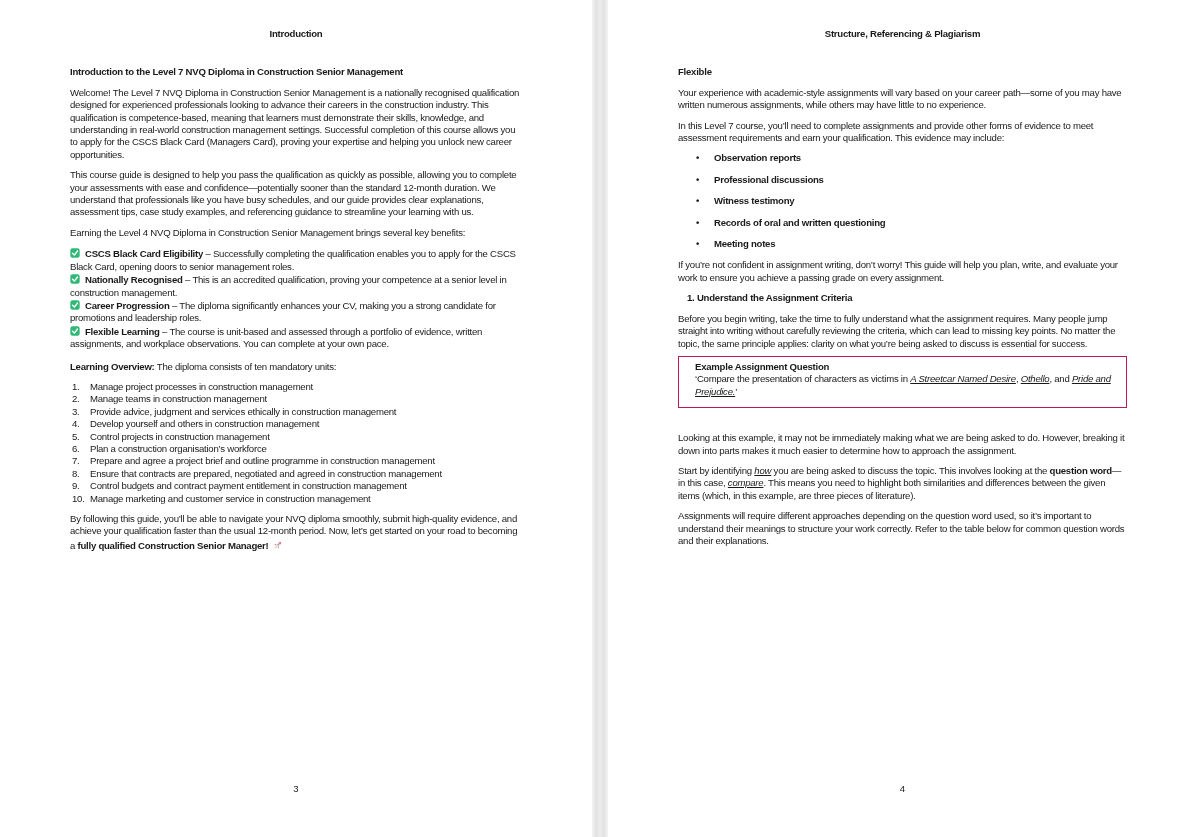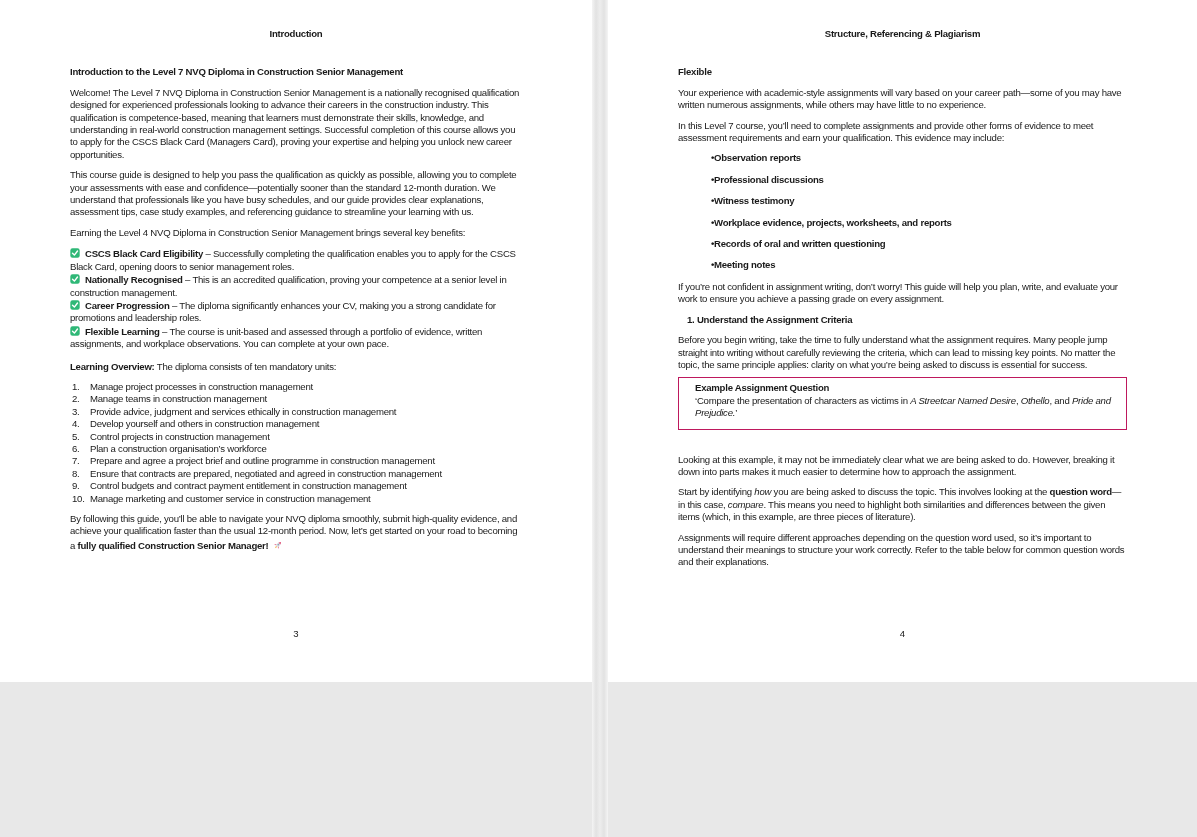--- a/index.html
+++ b/index.html
@@ -7,41 +7,41 @@
     width:1197px;height:837px;
     background:#e8e8e8;
     display:flex;
     font-family:"Liberation Sans","DejaVu Sans",sans-serif;
     font-size:9.6px;
     letter-spacing:-0.25px;
     line-height:12.4px;
     color:#1a1a1a;
     overflow:hidden;
   }
-  .page{background:#ffffff;position:relative;height:682px;box-sizing:border-box;}
+  .page{background:#ffffff;position:relative;height:837px;box-sizing:border-box;}
   .page-left{width:592px;}
   .gutter{
     width:16px;height:837px;flex:none;
     background:linear-gradient(to right,#f4f4f4,#e2e2e2 25%,#ededed 50%,#e2e2e2 75%,#f4f4f4);
   }
   .page-right{width:589px;}
   .content{padding:28px 70px 0 70px;}
   .page-header{text-align:center;font-weight:700;margin:0 0 26px 0;}
   .doc-title{font-weight:700;margin:0 0 8px 0;}
   p{margin:0 0 8px 0;}
   b{font-weight:700;}
-  em{font-style:italic;}
+  em{font-style:italic;text-decoration:underline;}
   .benefits{margin:0 0 10px 0;}
   .benefit .icon{display:inline-block;width:10px;height:10px;margin-right:5px;position:relative;top:1px;}
   .lo-para{margin:0 0 8px 0;}
   .units{margin:0 0 8px 0;padding-left:2px;}
   .unit-row{display:flex;}
   .unit-num{width:18px;flex:none;}
   .evidence{margin:0 0 8px 0;}
-  .bullet-row{display:flex;padding-left:18px;font-weight:700;margin:0 0 9px 0;text-align:right;}
+  .bullet-row{display:flex;padding-left:18px;font-weight:700;margin:0 0 9px 0;}
   .bullet-row::before{content:"•";width:18px;flex:none;font-weight:700;}
   .sub-heading{font-weight:700;margin:0 0 8px 9px;}
   .example-box{border:1px solid #be185d;padding:4px 8px 9px 16px;margin:2px 0 24px 0;}
   .box-title{font-weight:700;}
   .pagenum{position:absolute;bottom:42px;left:0;width:100%;text-align:center;letter-spacing:0;}
   .rocket{display:inline-block;width:11px;height:11px;margin-left:3px;position:relative;top:2px;}
 </style>
 </head>
 <body>
 
@@ -145,32 +145,31 @@
   <div class="content">
     <div class="page-header">Structure, Referencing &amp; Plagiarism</div>
     <div class="doc-title">Flexible</div>
     <p>Your experience with academic-style assignments will vary based on your career path—some of you may have written numerous assignments, while others may have little to no experience.</p>
     <p>In this Level 7 course, you’ll need to complete assignments and provide other forms of evidence to meet assessment requirements and earn your qualification. This evidence may include:</p>
 
     <div class="evidence">
       <div class="bullet-row">Observation reports</div>
       <div class="bullet-row">Professional discussions</div>
       <div class="bullet-row">Witness testimony</div>
-      <div class="bullet-row">Workplace evidence, projects, worksheets, and reports</div>
       <div class="bullet-row">Records of oral and written questioning</div>
       <div class="bullet-row">Meeting notes</div>
     </div>
 
     <p>If you’re not confident in assignment writing, don’t worry! This guide will help you plan, write, and evaluate your work to ensure you achieve a passing grade on every assignment.</p>
     <div class="sub-heading">1. Understand the Assignment Criteria</div>
     <p style="margin-bottom:6px">Before you begin writing, take the time to fully understand what the assignment requires. Many people jump straight into writing without carefully reviewing the criteria, which can lead to missing key points. No matter the topic, the same principle applies: clarity on what you’re being asked to discuss is essential for success.</p>
 
     <div class="example-box">
       <div class="box-title">Example Assignment Question</div>
       <div><span>‘Compare the presentation of characters as victims in </span><em>A Streetcar Named Desire</em><span>, </span><em>Othello</em><span>, and </span><em>Pride and Prejudice.</em><span>’</span></div>
     </div>
 
-    <p>Looking at this example, it may not be immediately clear what we are being asked to do. However, breaking it down into parts makes it much easier to determine how to approach the assignment.</p>
+    <p>Looking at this example, it may not be immediately making what we are being asked to do. However, breaking it down into parts makes it much easier to determine how to approach the assignment.</p>
     <p><span>Start by identifying </span><em>how</em><span> you are being asked to discuss the topic. This involves looking at the </span><b>question word</b><span>—in this case, </span><em>compare</em><span>. This means you need to highlight both similarities and differences between the given items (which, in this example, are three pieces of literature).</span></p>
     <p>Assignments will require different approaches depending on the question word used, so it’s important to understand their meanings to structure your work correctly. Refer to the table below for common question words and their explanations.</p>
   </div>
   <div class="pagenum">4</div>
 </div>
 
 </body></html>

